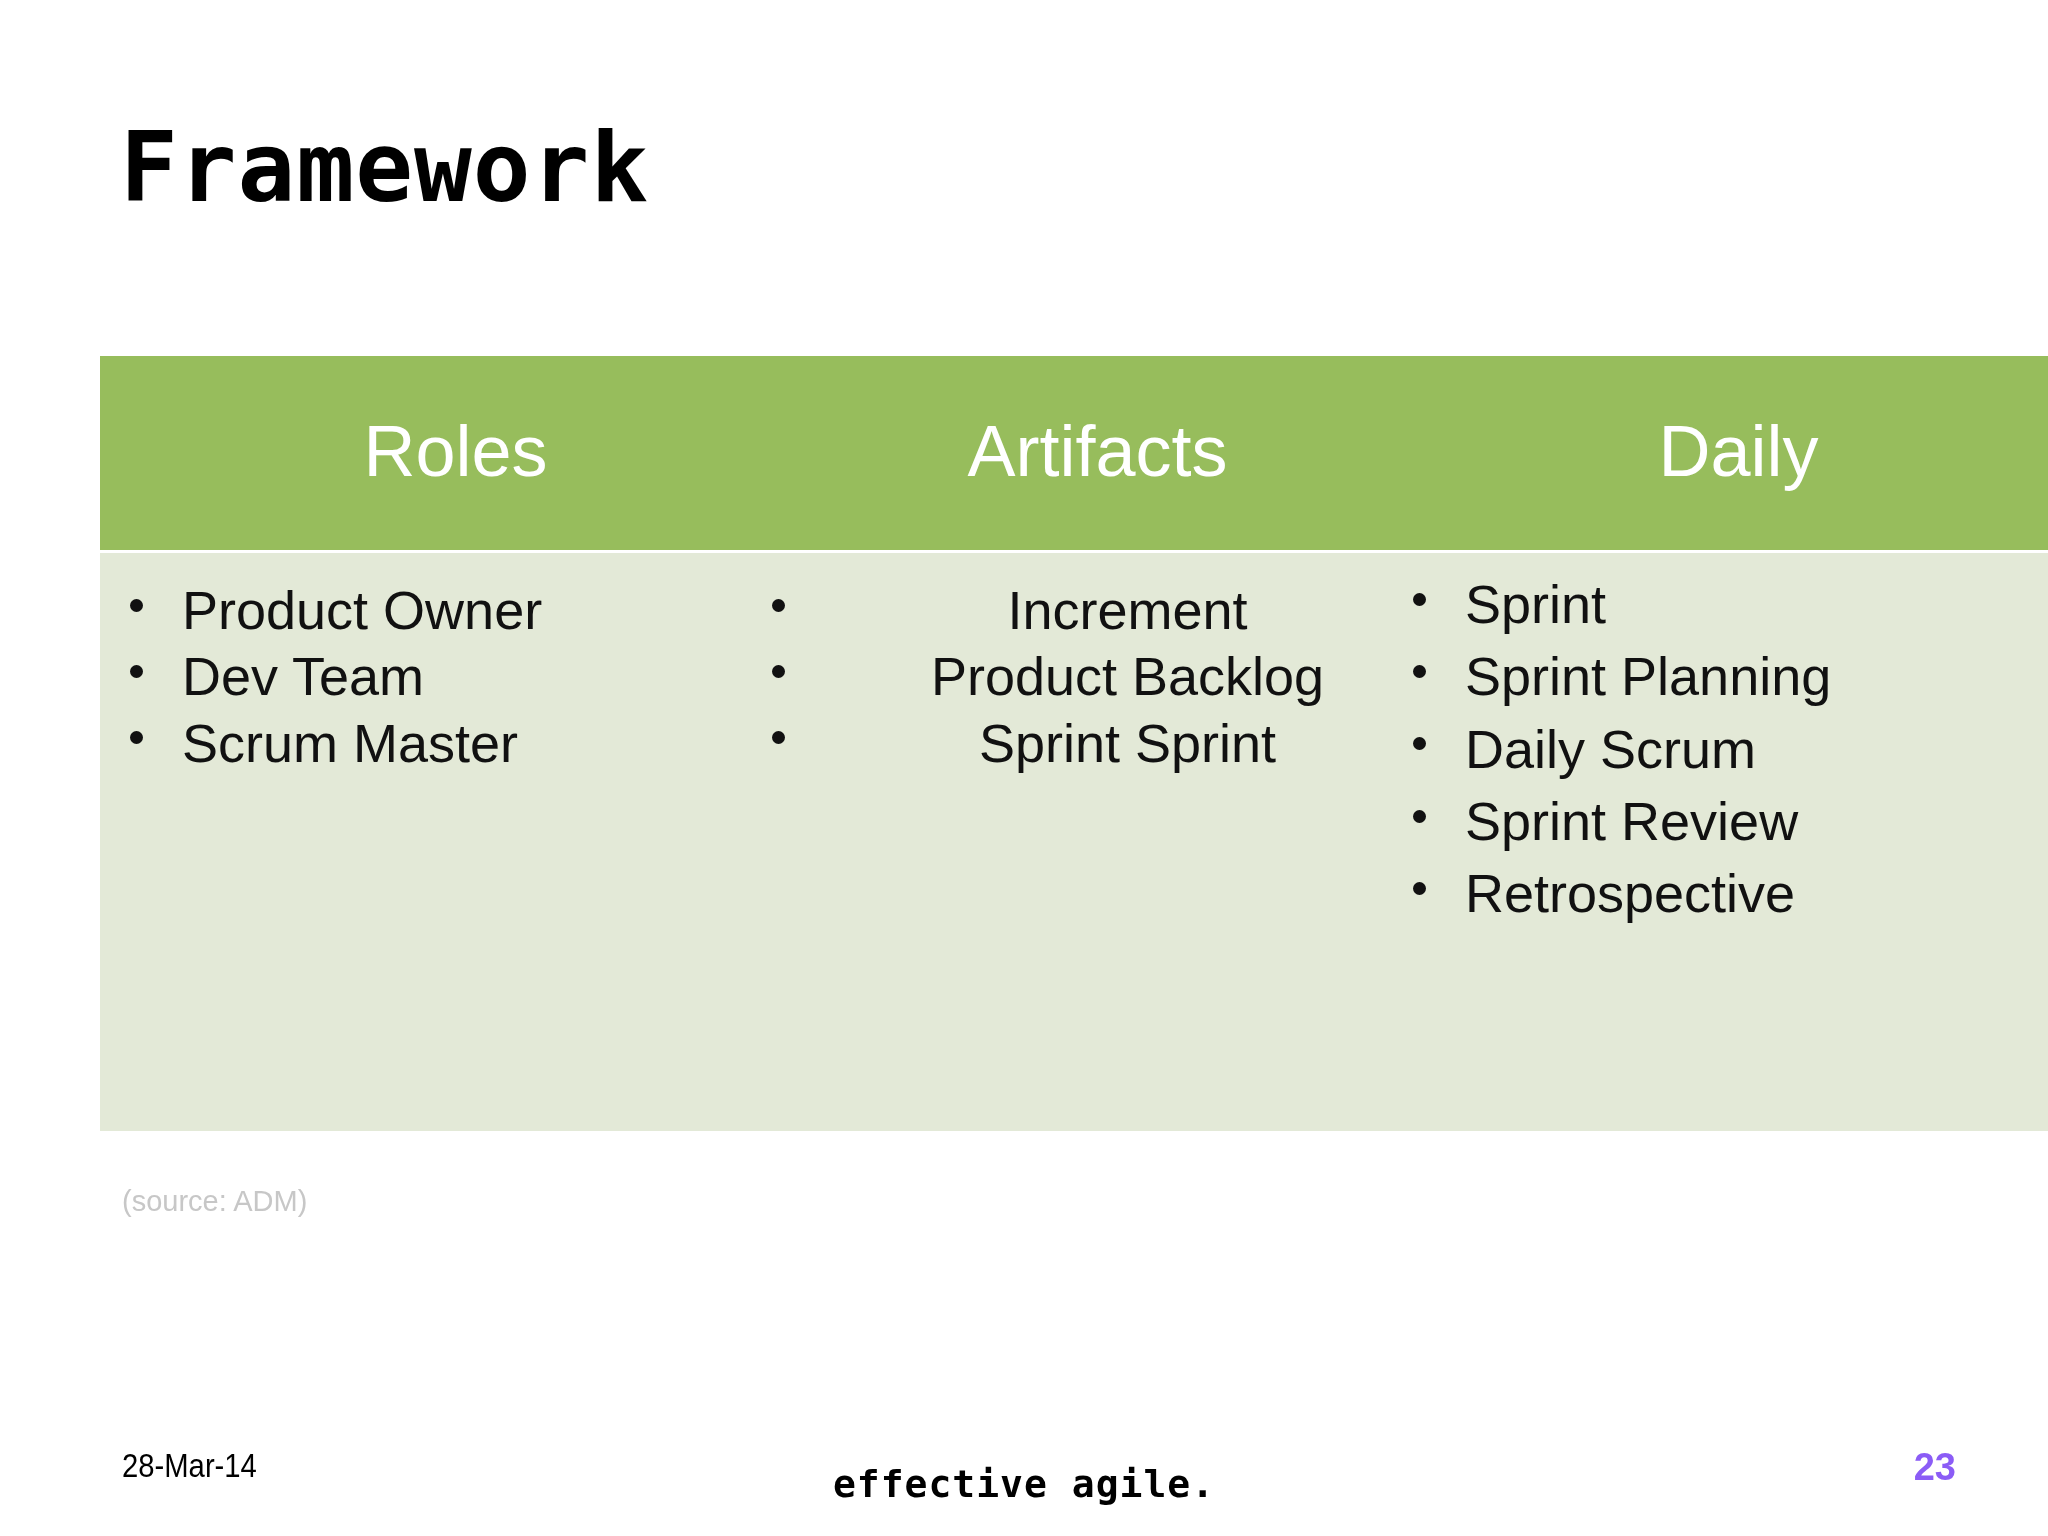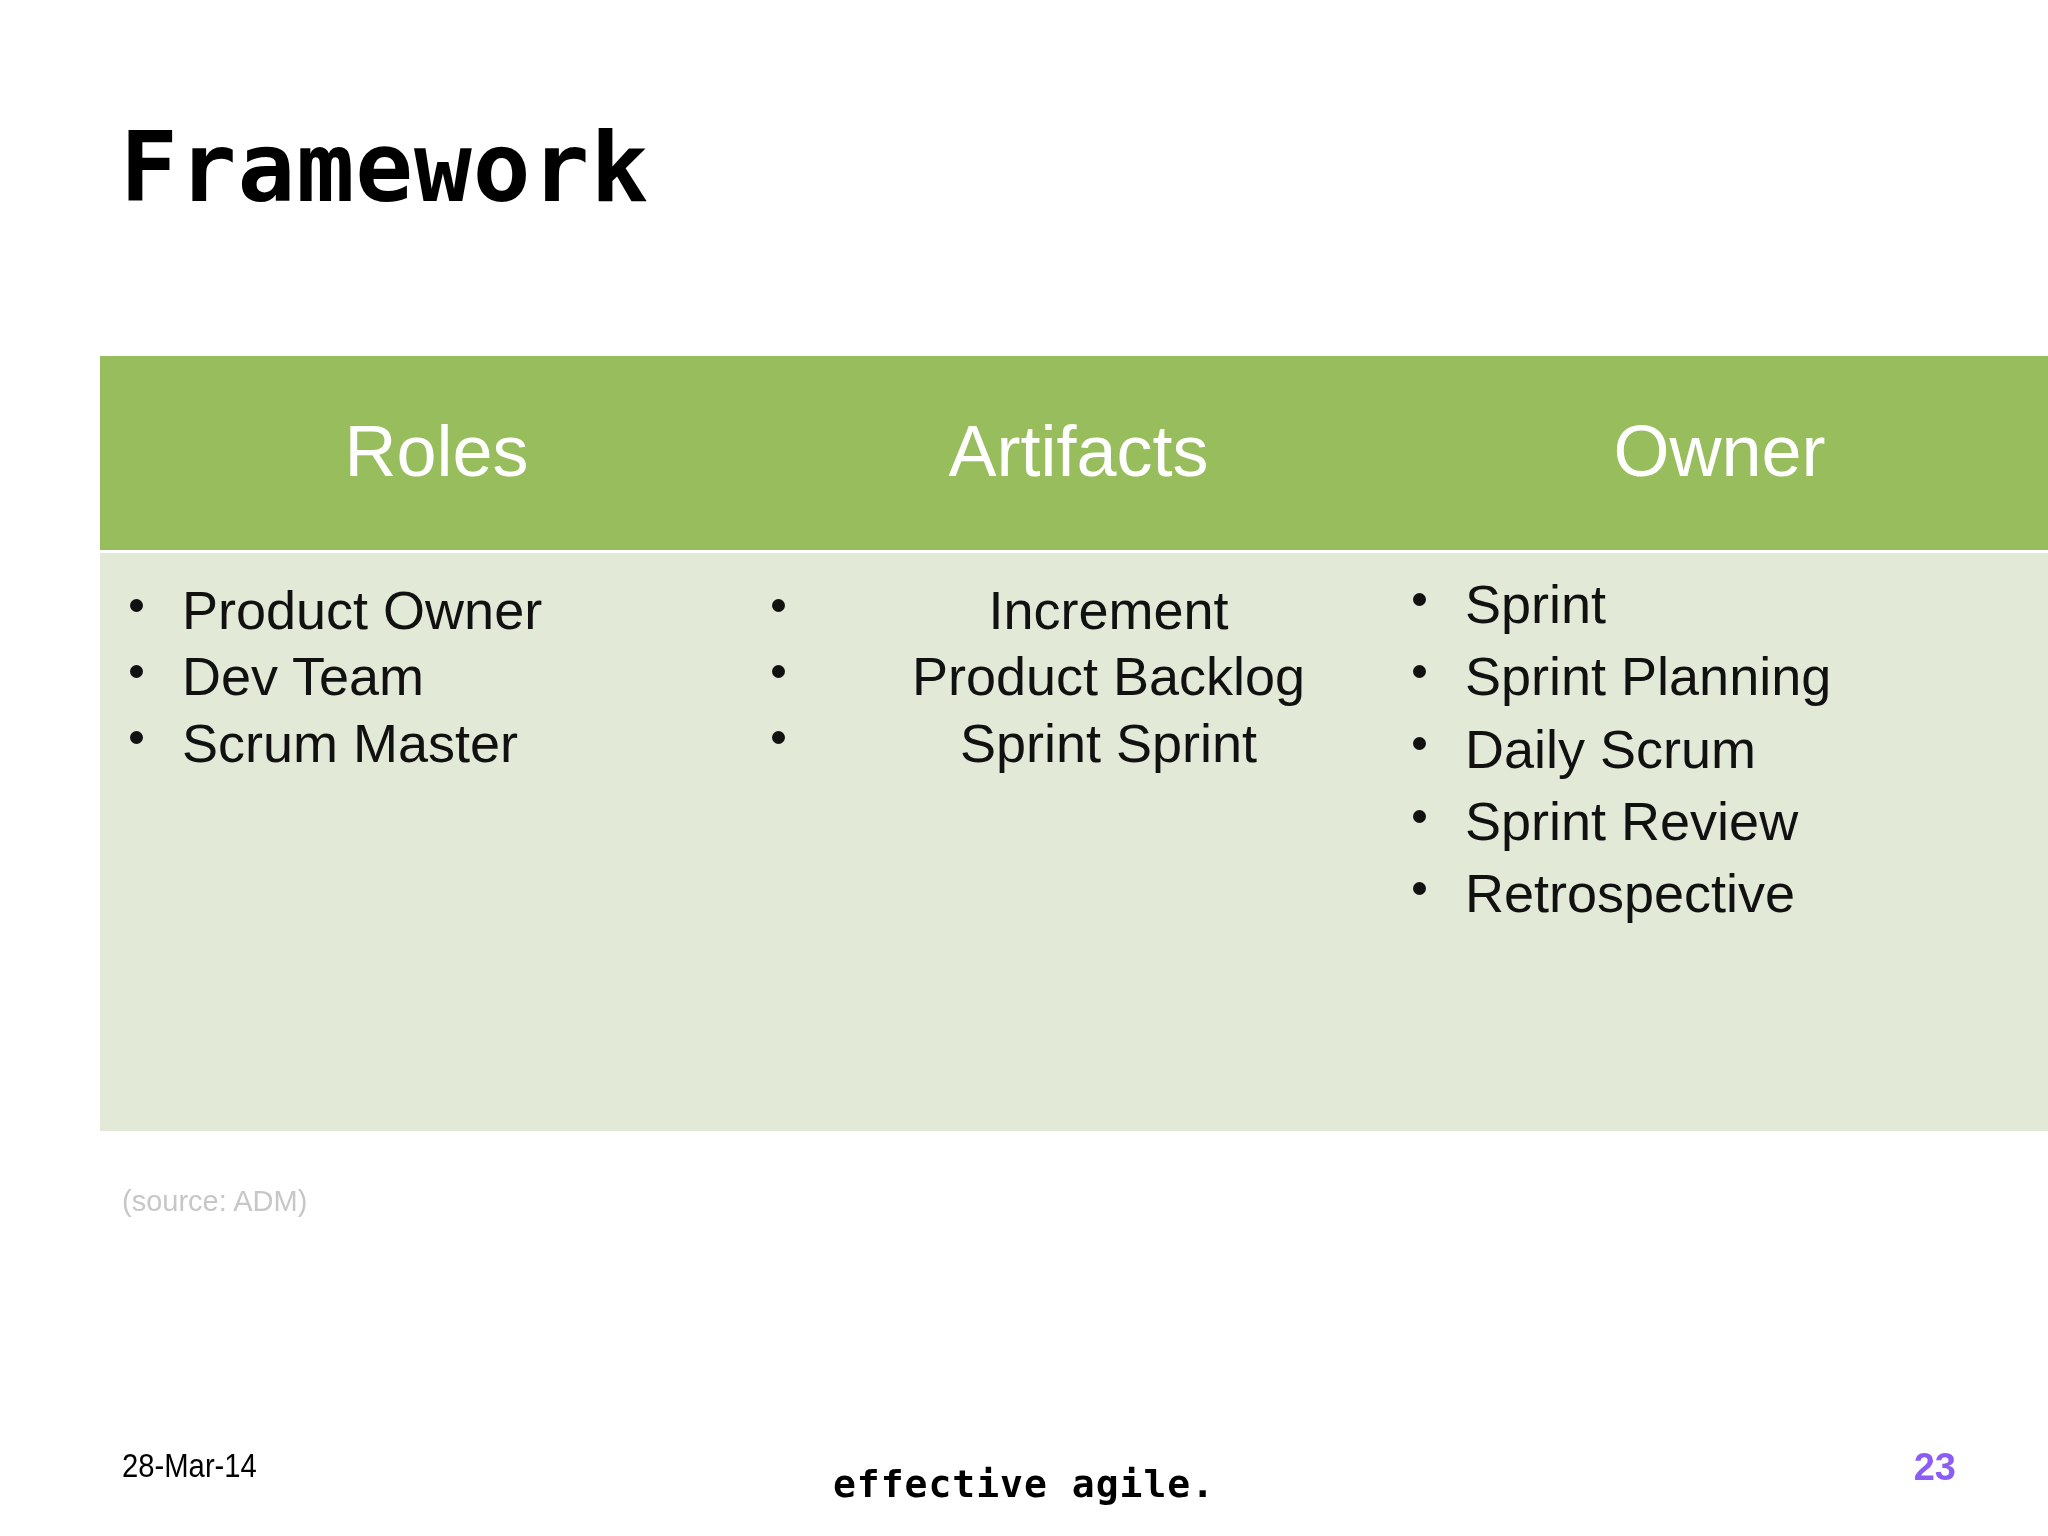--- a/index.html
+++ b/index.html
@@ -42,20 +42,21 @@
     left: 100px;
     top: 356px;
     width: 1853px;
     height: 775px;
   }
   .column {
     position: absolute;
     top: 0;
     width: 673px;
     height: 775px;
+    padding-left: 38px;
   }
   .column.col-0 { left: 0px; }
   .column.col-1 { left: 642px; text-align: center; }
   .column.col-2 { left: 1283px; }
 
   .column-header {
     position: absolute;
     left: 0;
     top: 0;
     width: 100%;
@@ -216,21 +217,21 @@
           <li class="bullet-item">
             <span class="dot"></span>
             <span>Sprint Sprint</span>
           </li>
         </ul>
       </div>
     </div>
 
     <div class="column col-2">
       <div class="column-header">
-        <span class="column-header-label">Owner</span>
+        <span class="column-header-label">Daily</span>
       </div>
       <div class="column-body">
         <ul class="bullet-list">
           <li class="bullet-item">
             <span class="dot"></span>
             <span>Sprint</span>
           </li>
           <li class="bullet-item">
             <span class="dot"></span>
             <span>Sprint Planning</span>

